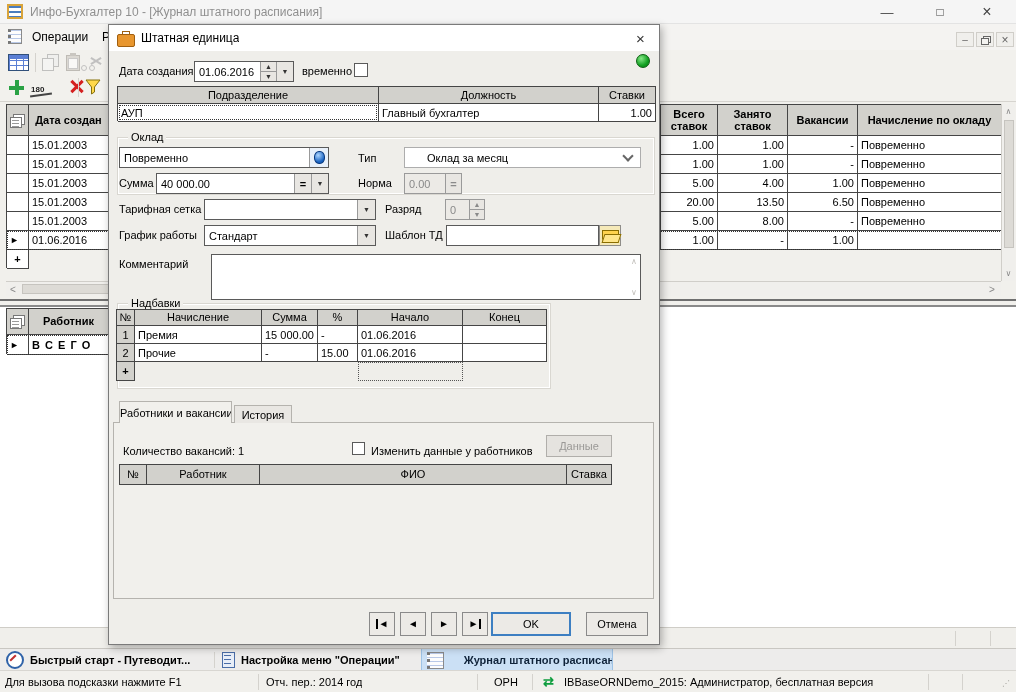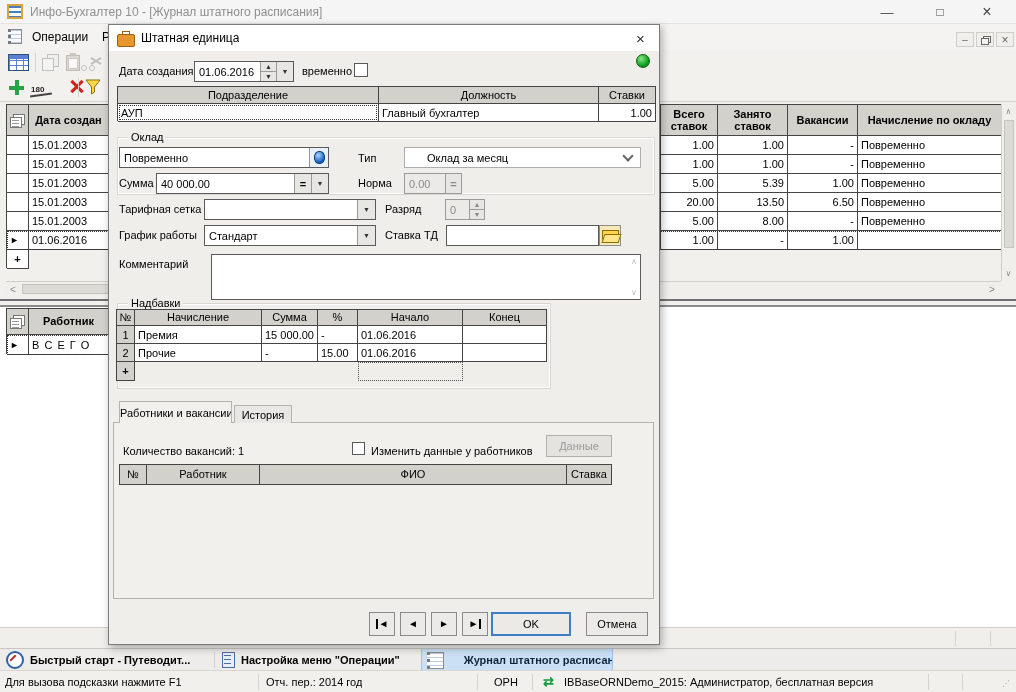--- a/index.html
+++ b/index.html
@@ -168,21 +168,21 @@
     <div class="a cell r" style="left:57px;top:31px;width:70px;height:19px;">1.00</div>
     <div class="a cell r" style="left:127px;top:31px;width:70px;height:19px;">-</div>
     <div class="a cell" style="left:197px;top:31px;width:144px;height:19px;">Повременно</div>
 
     <div class="a cell r" style="left:0;top:50px;width:57px;height:19px;">1.00</div>
     <div class="a cell r" style="left:57px;top:50px;width:70px;height:19px;">1.00</div>
     <div class="a cell r" style="left:127px;top:50px;width:70px;height:19px;">-</div>
     <div class="a cell" style="left:197px;top:50px;width:144px;height:19px;">Повременно</div>
 
     <div class="a cell r" style="left:0;top:69px;width:57px;height:19px;">5.00</div>
-    <div class="a cell r" style="left:57px;top:69px;width:70px;height:19px;">5.39</div>
+    <div class="a cell r" style="left:57px;top:69px;width:70px;height:19px;">4.00</div>
     <div class="a cell r" style="left:127px;top:69px;width:70px;height:19px;">1.00</div>
     <div class="a cell" style="left:197px;top:69px;width:144px;height:19px;">Повременно</div>
 
     <div class="a cell r" style="left:0;top:88px;width:57px;height:19px;">20.00</div>
     <div class="a cell r" style="left:57px;top:88px;width:70px;height:19px;">13.50</div>
     <div class="a cell r" style="left:127px;top:88px;width:70px;height:19px;">6.50</div>
     <div class="a cell" style="left:197px;top:88px;width:144px;height:19px;">Повременно</div>
 
     <div class="a cell r" style="left:0;top:107px;width:57px;height:19px;">5.00</div>
     <div class="a cell r" style="left:57px;top:107px;width:70px;height:19px;">8.00</div>
@@ -215,21 +215,21 @@
     <div class="a hd" style="left:0;top:0;width:22px;height:26px;">
       <span class="ico-clip">
           <span class="b"></span>
           <span class="fr"></span>
         </span>
     </div>
     <div class="a hd" style="left:22px;top:0;width:80px;height:26px;">
         <span>Работник</span>
       </div>
     <div class="a cell" style="left:0;top:26px;width:22px;height:20px;font-size:9px;">►</div>
-    <div class="a cell" style="left:22px;top:26px;width:80px;height:20px;font-weight:normal;letter-spacing:1px;">В С Е Г О</div>
+    <div class="a cell" style="left:22px;top:26px;width:80px;height:20px;font-weight:bold;letter-spacing:1px;">В С Е Г О</div>
     <div class="a dotted" style="left:0;top:26px;width:102px;height:20px;"></div>
   </div>
 
   <div class="a" style="left:0;top:627px;width:1016px;height:21px;background:#f0efeb;border-top:1px solid #cfcdc7;">
     <span class="a t11 nowrap" style="left:688px;top:20px;">выбрано:1</span>
     <span class="a vsep" style="left:955px;top:3px;height:15px;"></span>
     <span class="a vsep" style="left:990px;top:3px;height:15px;"></span>
   </div>
 
   <div class="a" style="left:0;top:648px;width:1016px;height:22px;background:#edeceb;border-top:1px solid #c9c7c2;">
@@ -365,21 +365,21 @@
       </span>
     </div>
 
     <span class="a lbl" style="left:10px;top:204px;">График работы</span>
     <div class="a field" style="left:95px;top:200px;width:172px;height:21px;padding:0;">
       <span class="t11" style="padding-left:4px;flex:1;">Стандарт</span>
       <span class="btn3d" style="width:17px;height:19px;border:none;border-left:1px solid #999;">
           <span class="arrow7">▼</span>
         </span>
     </div>
-    <span class="a lbl" style="left:276px;top:204px;">Ставка ТД</span>
+    <span class="a lbl" style="left:276px;top:204px;">Шаблон ТД</span>
     <div class="a field" style="left:337px;top:200px;width:153px;height:21px;"></div>
     <span class="a btn3d" style="left:490px;top:200px;width:22px;height:21px;background:#f5e9b8;">
       <span class="ico-folder">
           <span class="bk"></span>
           <span class="fl"></span>
         </span>
     </span>
 
     <span class="a lbl" style="left:10px;top:233px;">Комментарий</span>
     <div class="a field" style="left:102px;top:229px;width:430px;height:46px;padding:0;align-items:stretch;">

